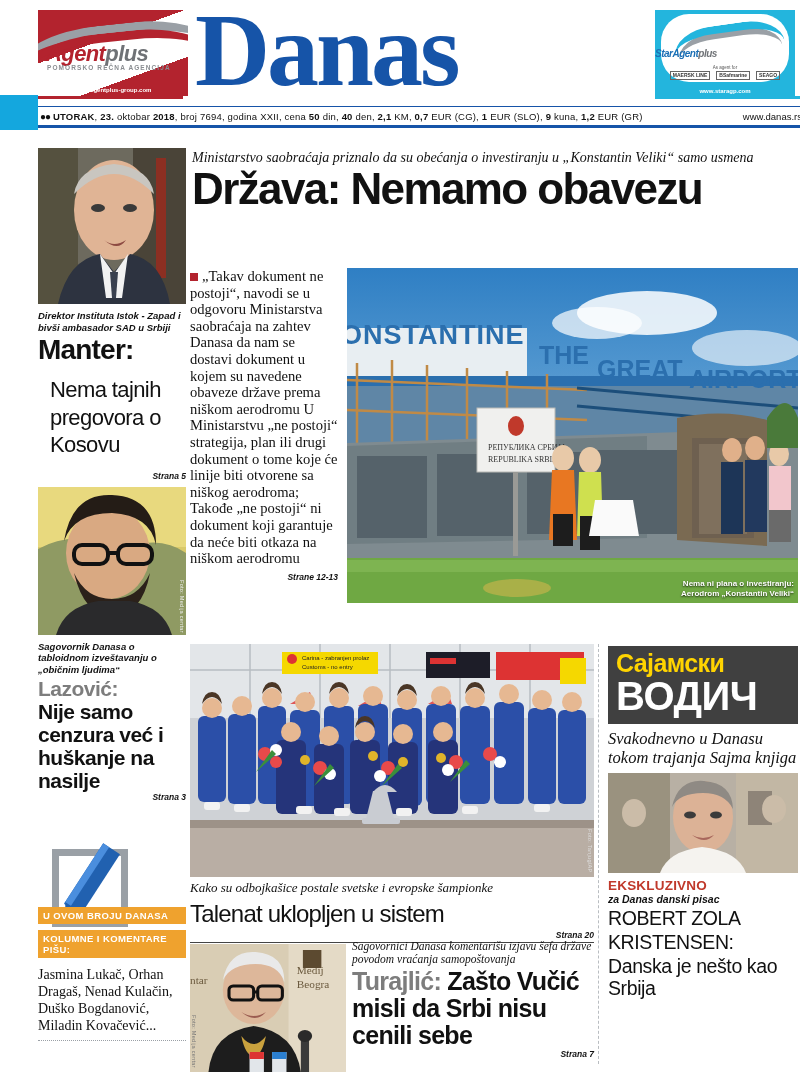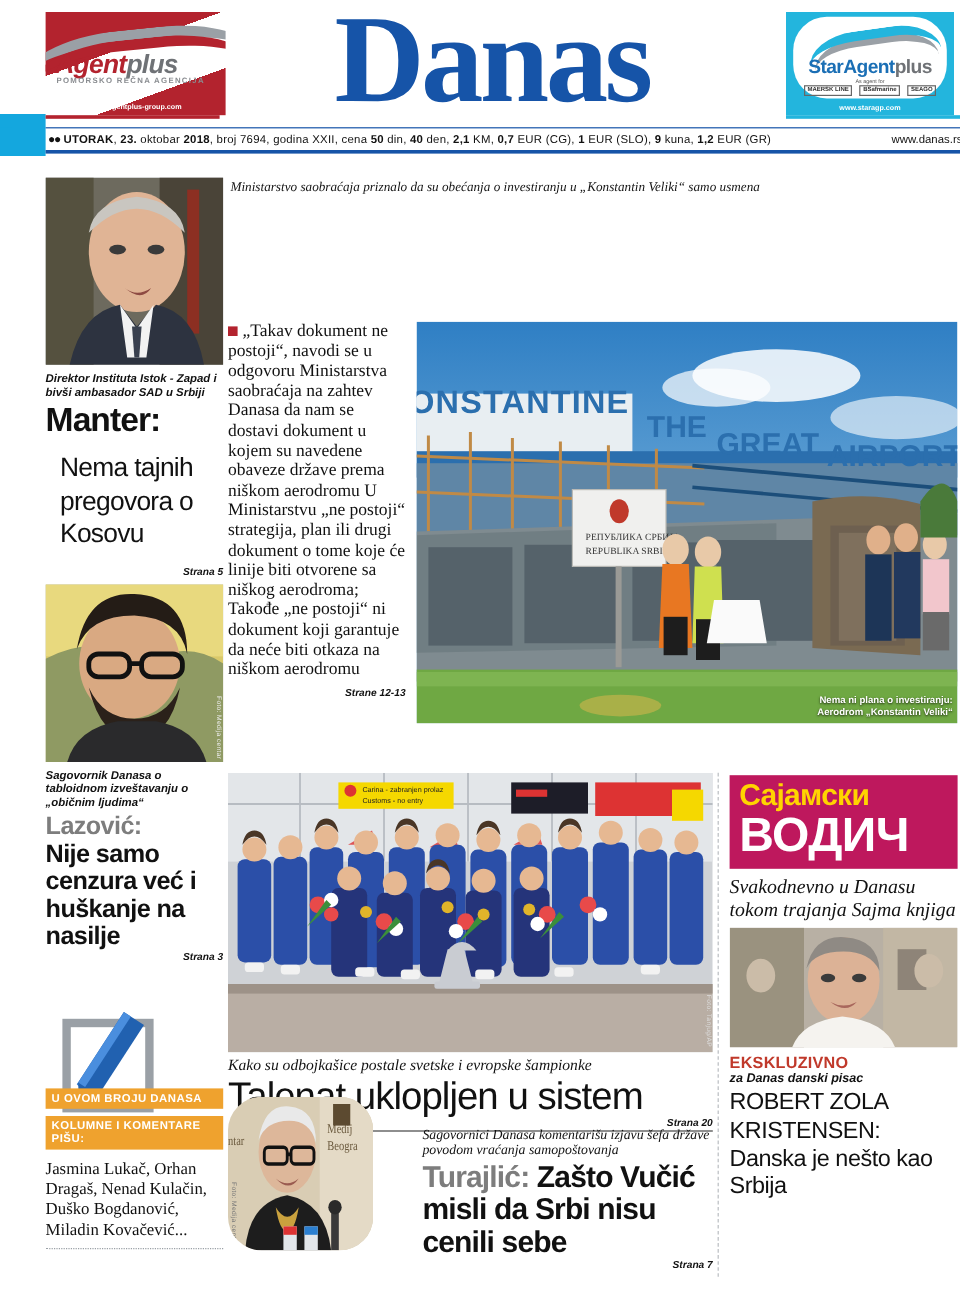--- a/index.html
+++ b/index.html
@@ -21,31 +21,31 @@
              font-size:22px;letter-spacing:-0.6px;}
   .logo-left .ag .a{color:#b3232e;}
   .logo-left .ag .p{color:#6f7276;}
   .logo-left .sub{position:absolute;left:9px;top:54px;font-size:6.5px;color:#8a8d91;
              letter-spacing:1.1px;font-weight:bold;}
   .logo-left .url{position:absolute;left:0;right:0;bottom:3px;text-align:center;color:#fff;
              font-size:6px;font-weight:bold;}
 
   .danas{position:absolute;left:195px;top:2px;width:430px;height:96px;
          color:#1654a8;font-family:"Liberation Serif",serif;font-weight:bold;
-         font-size:104px;line-height:96px;letter-spacing:-3px;text-align:center;}
+         font-size:104px;line-height:96px;letter-spacing:-3px;text-align:left;}
 
   .logo-right{position:absolute;left:655px;top:10px;width:140px;height:86px;
          background:#23b5dd;overflow:hidden;}
   .logo-right .ov{position:absolute;left:6px;top:4px;right:6px;bottom:14px;background:#fff;border-radius:28px;}
   .logo-right .sw{position:absolute;left:20px;top:14px;width:110px;height:40px;
          border-top:8px solid #23b5dd;border-radius:50%/70%;transform:rotate(-8deg);}
   .logo-right .sw2{position:absolute;left:24px;top:20px;width:104px;height:38px;
          border-top:7px solid #9aa0a6;border-radius:50%/70%;transform:rotate(-8deg);}
-  .logo-right .nm{position:absolute;left:0;right:0;top:38px;text-align:center;
-         font-weight:bold;font-size:16px;letter-spacing:-0.5px;}
+  .logo-right .nm{position:absolute;left:0;right:0;top:38px;text-align:left;font-style:italic;
+         font-weight:bold;font-size:10px;letter-spacing:-0.5px;}
   .logo-right .nm .s{color:#1b6fb5;} .logo-right .nm .p{color:#6f7276;}
   .logo-right .asag{position:absolute;left:0;right:0;top:55px;text-align:center;font-size:4.5px;color:#555;}
   .logo-right .parts{position:absolute;left:0;right:0;top:61px;display:flex;justify-content:center;
          gap:6px;align-items:center;}
   .logo-right .parts i{display:block;font-style:normal;font-size:5px;font-weight:bold;color:#333;
          border:1px solid #666;padding:1px 2px;line-height:1;}
   .logo-right .url{position:absolute;left:0;right:0;bottom:2px;text-align:center;color:#fff;
          font-size:6px;font-weight:bold;}
 
   
@@ -83,51 +83,51 @@
           border-right:10px solid transparent;border-top:14px solid #2161b0;}
   .pencil .lite{position:absolute;left:0;top:0;width:7px;height:100%;background:#4a8ede;}
   .band{background:#efa22e;color:#fff;font-weight:bold;font-size:9.5px;letter-spacing:.4px;
         padding:3px 5px;}
   .band2{margin-top:6px;}
   .names{font-family:"Liberation Serif",serif;font-size:14px;line-height:17px;margin-top:8px;}
   .dotline{border-top:1.5px dotted #9aa0a6;margin-top:6px;}
 
   
   .sub-top{position:absolute;left:192px;top:150px;width:606px;
-           font-family:"Liberation Serif",serif;font-style:italic;font-size:11px;}
+           font-family:"Liberation Serif",serif;font-style:italic;font-size:14px;}
   .mainhead{position:absolute;left:192px;top:166px;width:606px;
             font-weight:bold;font-size:44px;line-height:45px;letter-spacing:-1.6px;}
 
   .lead{position:absolute;left:190px;top:268px;width:148px;
         font-family:"Liberation Serif",serif;font-size:14.6px;line-height:16.6px;text-align:left;}
   .sq{display:inline-block;width:8px;height:8px;background:#b3232e;margin-right:4px;}
   .lead-pg{text-align:right;font-family:"Liberation Sans",sans-serif;font-style:italic;
            font-weight:bold;font-size:8.5px;margin-top:2px;}
 
   .airport{position:absolute;left:347px;top:268px;width:451px;height:335px;overflow:hidden;}
   .cap-ovl{position:absolute;right:4px;bottom:4px;color:#fff;font-weight:bold;font-size:8px;
            line-height:10px;text-align:right;text-shadow:0 1px 2px rgba(0,0,0,.8);}
 
   .volley{position:absolute;left:190px;top:644px;width:404px;height:233px;overflow:hidden;}
   .vcap{position:absolute;left:190px;top:880px;width:404px;}
   .vkick{font-family:"Liberation Serif",serif;font-style:italic;font-size:13px;}
-  .vhead{font-size:32px;line-height:33px;letter-spacing:-0.8px;margin-top:1px;}
+  .vhead{font-size:24px;line-height:33px;letter-spacing:-0.8px;margin-top:1px;}
   .vrule{border-top:1.2px solid #444;margin-top:2px;}
 
-  .tur-ph{position:absolute;left:190px;top:914px;width:121px;height:128px;overflow:hidden;border-radius:28px;}
+  .tur-ph{position:absolute;left:190px;top:944px;width:156px;height:128px;overflow:hidden;}
   .tur{position:absolute;left:352px;top:940px;width:242px;}
   .tkick{font-family:"Liberation Serif",serif;font-style:italic;font-size:11.5px;line-height:13px;}
   .thead{font-size:25px;line-height:27px;font-weight:bold;letter-spacing:-0.7px;margin-top:2px;}
 
   .vdash{position:absolute;left:598px;top:644px;width:0;height:420px;
          border-left:1.6px dashed #b9bdc1;}
 
   
   .rcol{position:absolute;left:608px;top:646px;width:190px;}
-  .sajam{background:#be185d;padding:4px 8px 8px;}
+  .sajam{background:#404040;padding:4px 8px 8px;}
   .sajam .s1{color:#ffd400;font-weight:bold;font-size:25px;line-height:26px;letter-spacing:-0.6px;}
   .sajam .s2{color:#fff;font-weight:bold;font-size:40px;line-height:40px;letter-spacing:-0.5px;}
   .sjd{font-family:"Liberation Serif",serif;font-style:italic;font-size:16.5px;line-height:19px;margin-top:5px;}
   .rph{margin-top:6px;height:100px;overflow:hidden;}
   .eks{color:#c0392b;font-weight:bold;font-size:13.5px;margin-top:5px;letter-spacing:.2px;}
   .zad{font-style:italic;font-weight:bold;font-size:10.5px;}
   .rhead{font-size:19.5px;line-height:22px;letter-spacing:-0.4px;margin-top:2px;}
 
   .vcredit{position:absolute;writing-mode:vertical-rl;font-size:5.5px;color:#777;letter-spacing:.3px;}
 
@@ -250,20 +250,21 @@
         </div>
     </div>
     <div class="band" style="margin-top:-16px;position:relative;z-index:2">U OVOM BROJU DANASA</div>
     <div class="band band2">KOLUMNE I KOMENTARE PIŠU:</div>
     <div class="names">Jasmina Lukač, Orhan Dragaš, Nenad Kulačin, Duško Bogdanović, Miladin Kovačević...</div>
     <div class="dotline"></div>
   </div>
 
   <div class="sub-top">Ministarstvo saobraćaja priznalo da su obećanja o investiranju u „Konstantin Veliki“ samo usmena</div>
   <div class="mainhead">
+    <div>Država: Nemamo obavezu</div>
   </div>
 
   <div class="lead">
     <span class="sq"></span><span>„Takav dokument ne postoji“, navodi se u odgovoru Ministarstva saobraćaja na zahtev Danasa da nam se dostavi dokument u kojem su navedene obaveze države prema niškom aerodromu U Ministarstvu „ne postoji“ strategija, plan ili drugi dokument o tome koje će linije biti otvorene sa niškog aerodroma; Takođe „ne postoji“ ni dokument koji garantuje da neće biti otkaza na niškom aerodromu</span>
     <div class="lead-pg">Strane 12-13</div>
   </div>
 
   <div class="airport">
     <svg class="pf" viewBox="0 0 451 335" preserveAspectRatio="none">
       <defs>

